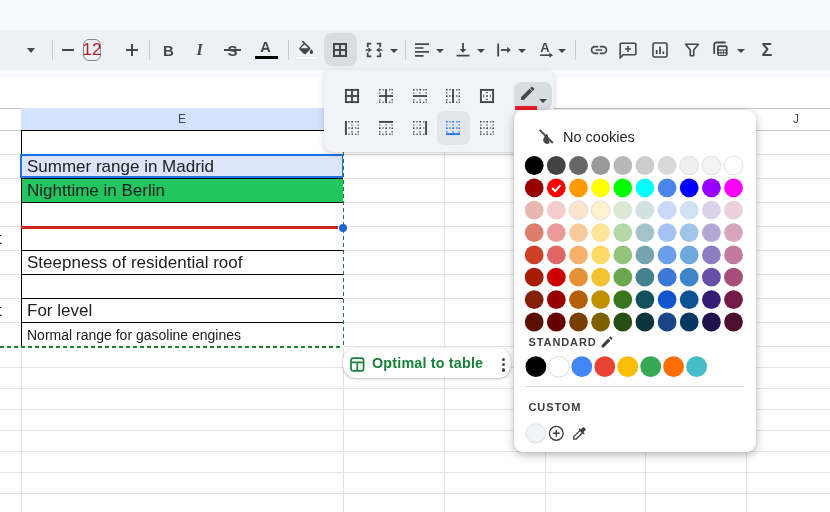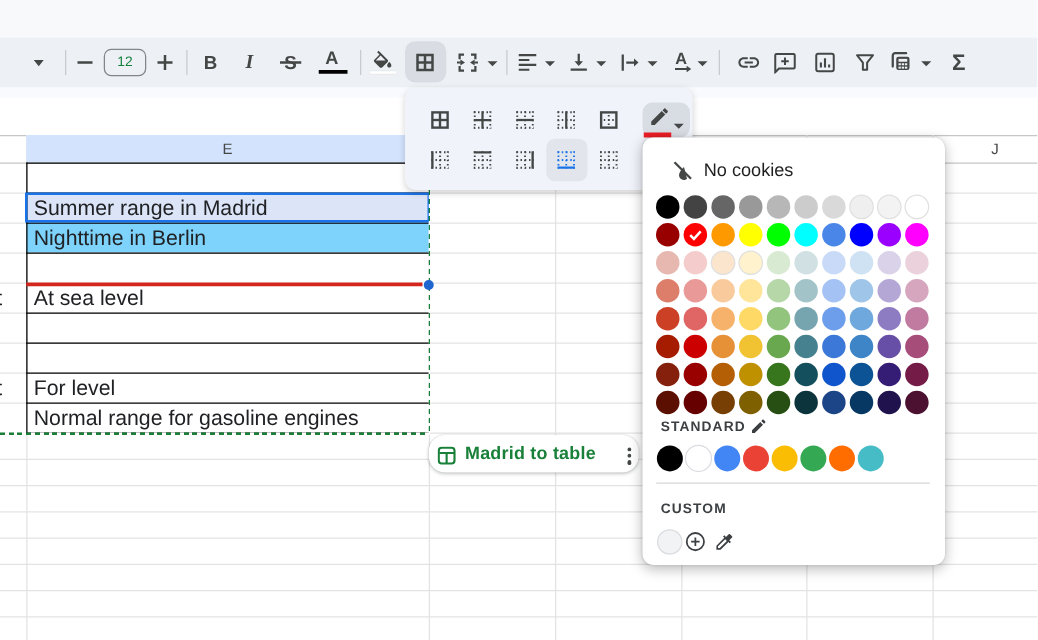--- a/index.html
+++ b/index.html
@@ -30,24 +30,24 @@
 <div class="ab" style="left:0;top:388.2px;width:830px;height:1px;background:#e2e3e2"></div>
 <div class="ab" style="left:0;top:409.1px;width:830px;height:1px;background:#e2e3e2"></div>
 <div class="ab" style="left:0;top:430.0px;width:830px;height:1px;background:#e2e3e2"></div>
 <div class="ab" style="left:0;top:450.9px;width:830px;height:1px;background:#e2e3e2"></div>
 <div class="ab" style="left:0;top:471.8px;width:830px;height:1px;background:#e2e3e2"></div>
 <div class="ab" style="left:0;top:492.7px;width:830px;height:1px;background:#e2e3e2"></div>
 <div class="ab" style="left:21px;top:108px;width:322px;height:21.5px;background:#d3e3fd"></div>
 <div class="ab" style="left:21px;top:108px;width:322px;height:21.5px;color:#444746;font-size:12px;display:flex;align-items:center;justify-content:center">E</div>
 <div class="ab" style="left:745.5px;top:108px;width:101px;height:21.5px;color:#444746;font-size:12px;display:flex;align-items:center;justify-content:center">J</div>
 <div class="ab" style="left:21px;top:154px;width:322px;height:24px;background:#dbe5f7;display:flex;align-items:center;justify-content:flex-start;padding-left:6px;padding-top:2px;font-size:17px;color:#202124;white-space:nowrap">Summer range in Madrid</div>
-<div class="ab" style="left:21px;top:178px;width:322px;height:24px;background:#7dd3fc;display:flex;align-items:center;justify-content:flex-start;padding-left:6px;padding-top:2px;font-size:17px;color:#202124;white-space:nowrap">Nighttime in Berlin</div>
-<div class="ab" style="left:21px;top:226px;width:322px;height:24px;background:#fff;display:flex;align-items:center;justify-content:flex-start;padding-left:6px;padding-top:2px;font-size:17px;color:#202124;white-space:nowrap">At sea level</div>
+<div class="ab" style="left:21px;top:178px;width:322px;height:24px;background:#22c55e;display:flex;align-items:center;justify-content:flex-start;padding-left:6px;padding-top:2px;font-size:17px;color:#202124;white-space:nowrap">Nighttime in Berlin</div>
+<div class="ab" style="left:21px;top:250px;width:322px;height:24px;background:#fff;display:flex;align-items:center;justify-content:flex-start;padding-left:6px;padding-top:2px;font-size:17px;color:#202124;white-space:nowrap">Steepness of residential roof</div>
 <div class="ab" style="left:21px;top:298px;width:322px;height:24px;background:#fff;display:flex;align-items:center;justify-content:flex-start;padding-left:6px;padding-top:2px;font-size:17px;color:#202124;white-space:nowrap">For level</div>
-<div class="ab" style="left:21px;top:322px;width:322px;height:24px;background:#fff;display:flex;align-items:center;justify-content:flex-start;padding-left:6px;padding-top:2px;font-size:17px;color:#202124;white-space:nowrap">Normal range for gasoline engines</div>
+<div class="ab" style="left:21px;top:322px;width:322px;height:24px;background:#fff;display:flex;align-items:center;justify-content:flex-start;padding-left:6px;padding-top:2px;font-size:14px;color:#202124;white-space:nowrap">Normal range for gasoline engines</div>
 <div class="ab" style="left:20.5px;top:130px;width:1.4px;height:217px;background:#000"></div>
 <div class="ab" style="left:21px;top:130px;width:322px;height:1.4px;background:#000"></div>
 <div class="ab" style="left:21px;top:154px;width:322px;height:1.2px;background:#000"></div>
 <div class="ab" style="left:21px;top:178px;width:322px;height:1.2px;background:#000"></div>
 <div class="ab" style="left:21px;top:202px;width:322px;height:1.2px;background:#000"></div>
 <div class="ab" style="left:21px;top:250px;width:322px;height:1.2px;background:#000"></div>
 <div class="ab" style="left:21px;top:274px;width:322px;height:1.2px;background:#000"></div>
 <div class="ab" style="left:21px;top:298px;width:322px;height:1.2px;background:#000"></div>
 <div class="ab" style="left:21px;top:322px;width:322px;height:1.2px;background:#000"></div>
 <div class="ab" style="left:21px;top:346px;width:322px;height:1.2px;background:#000"></div>
@@ -56,21 +56,21 @@
 <div class="ab" style="left:21px;top:225.5px;width:317px;height:3.2px;background:#d3261d"></div>
 <div class="ab" style="left:20.4px;top:153.6px;width:323.2px;height:24.8px;border:2px solid #1a73e8"></div>
 <div class="ab" style="left:0;top:346.4px;width:344px;height:1.5px;background:repeating-linear-gradient(90deg,#188038 0,#188038 4px,#fff 4px,#fff 7px)"></div>
 <div class="ab" style="left:342.6px;top:152px;width:1.5px;height:196px;background:repeating-linear-gradient(180deg,#188038 0,#188038 4px,#fff 4px,#fff 7px)"></div>
 <div class="ab" style="left:338.8px;top:223.8px;width:8.6px;height:8.6px;border-radius:50%;background:#1f67cf"></div>
 <div class="ab" style="left:343px;top:348px;width:168px;height:29.5px;background:#fff;border-radius:13px;box-shadow:0 1px 3px rgba(60,64,67,.32),0 0 1px rgba(60,64,67,.2)"></div>
 <div style="position:absolute;left:349.5px;top:356.5px"><svg width="15" height="15" viewBox="0 0 15 15" style="">
         <rect x="1" y="1.2" width="12.6" height="12.6" rx="2.4" stroke="#188038" stroke-width="1.7" fill="none"></rect>
         <path d="M1.5 5.4 H13.6 M7.3 5.4 V13.4" stroke="#188038" stroke-width="1.7" fill="none"></path>
       </svg></div>
-<div class="ab" style="left:372px;top:348px;height:29.5px;display:flex;align-items:center;font-size:14.3px;font-weight:700;color:#188038;letter-spacing:0.2px">Madrid to table</div>
+<div class="ab" style="left:372px;top:348px;height:29.5px;display:flex;align-items:center;font-size:14.3px;font-weight:700;color:#188038;letter-spacing:0.2px">Optimal to table</div>
 <div class="ab" style="left:502px;top:358.2px;width:3.2px;height:3.2px;border-radius:50%;background:#444746"></div>
 <div class="ab" style="left:502px;top:363.3px;width:3.2px;height:3.2px;border-radius:50%;background:#444746"></div>
 <div class="ab" style="left:502px;top:368.4px;width:3.2px;height:3.2px;border-radius:50%;background:#444746"></div>
 <div class="ab" style="left:324px;top:69.5px;width:229.5px;height:82.5px;background:#f0f4fa;border-radius:9px;box-shadow:0 2px 6px rgba(0,0,0,.18)"></div>
 <div style="position:absolute;left:344.0px;top:88px"><svg width="16" height="16" viewBox="0 0 16 16" style="">
         <rect x="1.9" y="1.9" width="12.2" height="12.2" stroke="#444746" stroke-width="1.9" fill="none"></rect>
         <path d="M8 2 V14" stroke="#444746" stroke-width="1.9" fill="none"></path>
         <path d="M2 8 H14" stroke="#444746" stroke-width="1.9" fill="none"></path>
       </svg></div>
 <div style="position:absolute;left:377.75px;top:88px"><svg width="16" height="16" viewBox="0 0 16 16" style="">
@@ -254,21 +254,21 @@
         <path d="M1.6 9.2 V11.4 h2.2 L10.4 4.8 8.2 2.6 Z M12.2 3 c.24-.24.24-.65 0-.9 L10.9 .8 c-.25-.24-.66-.24-.9 0 l-1 1 2.2 2.2 Z" fill="#3c4043"></path>
       </svg></div>
 <div class="ab" style="left:525px;top:385.5px;width:218.5px;height:1px;background:#d7d7d7"></div>
 <div class="ab" style="left:528.5px;top:401.0px;font-size:11px;font-weight:700;letter-spacing:0.9px;color:#3c4043">CUSTOM</div>
 <div style="position:absolute;left:571px;top:424.5px"><svg width="17" height="17" viewBox="0 0 17 17" style="">
         <path d="M14.65 4.0 l-1.66-1.66 c-.28-.28-.72-.28-1 0 l-2.21 2.21 -1.35-1.36 -1 1 1 1.01 -6.31 6.3 V14.84 h3.36 l6.3-6.31 1.01 1 1-1 -1.36-1.35 2.22-2.21 c.27-.28.27-.72 0-1 Z M4.78 13.42 h-1.36 v-1.36 l5.71-5.7 1.35 1.35 Z" fill="#3c4043"></path>
       </svg></div>
 <div style="position:absolute;left:26.5px;top:48.0px;width:0;height:0;border-left:4.5px solid transparent;border-right:4.5px solid transparent;border-top:5px solid #444746"></div>
 <div style="position:absolute;left:51.5px;top:40px;width:1px;height:20px;background:#c7cad1"></div>
 <div class="ab" style="left:61.5px;top:49px;width:12px;height:2px;background:#444746"></div>
-<div class="ab" style="left:83px;top:38.5px;width:34px;height:22px;border:1px solid #80868b;border-radius:6px;display:flex;align-items:center;justify-content:center;font-size:11px;color:#15803d">12</div>
+<div class="ab" style="left:83px;top:38.5px;width:18px;height:22px;border:1px solid #80868b;border-radius:6px;display:flex;align-items:center;justify-content:center;font-size:17px;color:#b91c1c">12</div>
 <div class="ab" style="left:125.5px;top:49px;width:12px;height:2px;background:#444746"></div>
 <div class="ab" style="left:130.5px;top:44px;width:2px;height:12px;background:#444746"></div>
 <div style="position:absolute;left:148.5px;top:40px;width:1px;height:20px;background:#c7cad1"></div>
 <div class="ab" style="left:156px;top:38px;width:25px;height:24px;display:flex;align-items:center;justify-content:center;font-size:15px;font-weight:700;color:#444746">B</div>
 <div class="ab" style="left:188px;top:38px;width:23px;height:24px;display:flex;align-items:center;justify-content:center;font-size:16px;font-style:italic;font-weight:700;font-family:'Liberation Serif',serif;color:#444746">I</div>
 <div class="ab" style="left:221px;top:38px;width:23px;height:24px;display:flex;align-items:center;justify-content:center;font-size:15px;font-weight:700;color:#444746">S</div>
 <div class="ab" style="left:224px;top:49.4px;width:16.5px;height:1.8px;background:#444746"></div>
 <div class="ab" style="left:255px;top:36px;width:21px;height:22px;display:flex;align-items:center;justify-content:center;font-size:14.5px;font-weight:700;color:#444746">A</div>
 <div class="ab" style="left:254.5px;top:55.5px;width:23px;height:3.6px;background:#000"></div>
 <div style="position:absolute;left:287.5px;top:40px;width:1px;height:20px;background:#c7cad1"></div>

